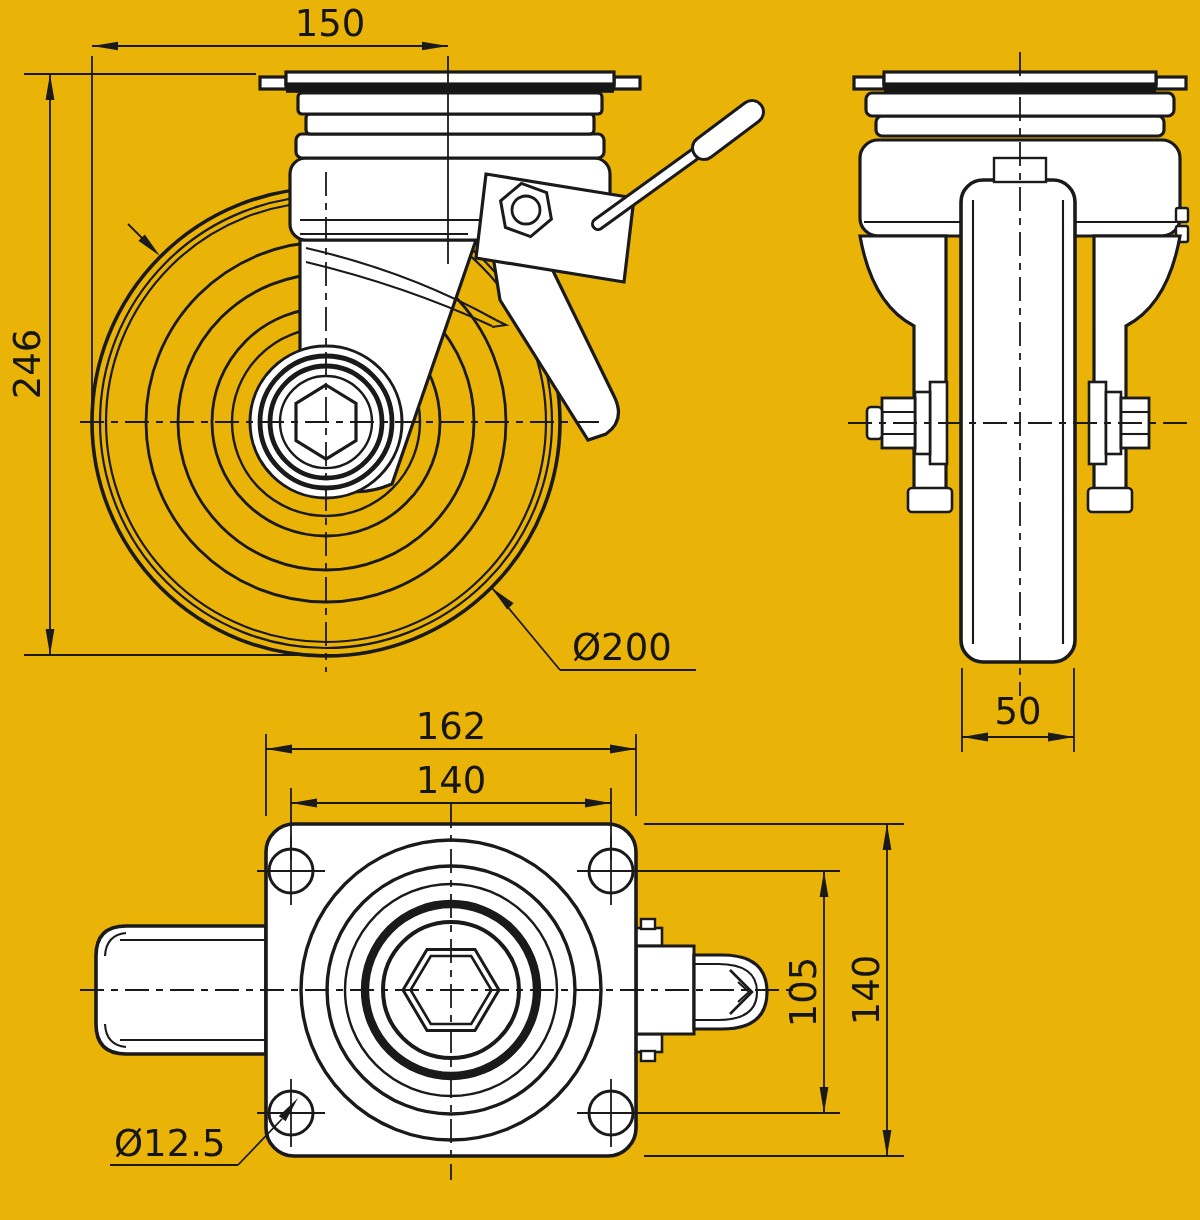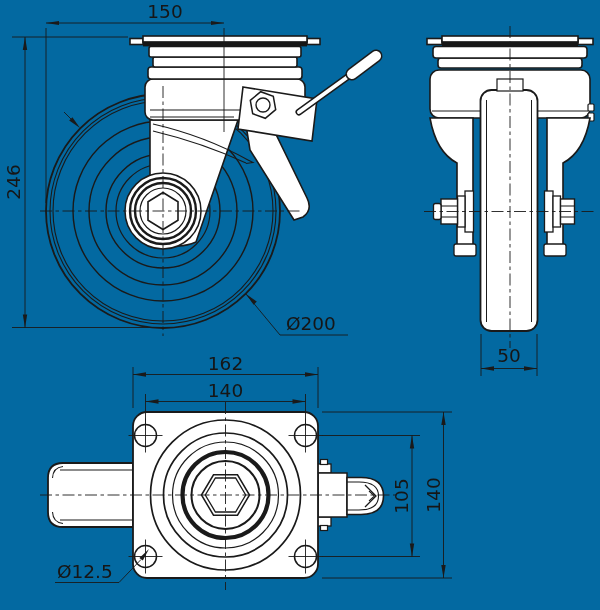--- a/index.html
+++ b/index.html
@@ -1,16 +1,16 @@
 <!DOCTYPE html>
 <html><head>
 <meta charset="utf-8">
 <style>
   html,body{margin:0;padding:0;background:#fff;}
-  .canvas{position:relative;width:600px;height:610px;background:#0369a1;overflow:hidden;}
+  .canvas{position:relative;width:600px;height:610px;background:#eab308;overflow:hidden;}
   svg{display:block;}
   svg text{font-family:"DejaVu Sans","Liberation Sans",sans-serif;font-size:18.5px;fill:#161616;}
   .ol{stroke:#1a1a1a;fill:none;stroke-width:1.6;}
   .olf{stroke:#1a1a1a;fill:#ffffff;stroke-width:1.6;}
   .thin{stroke:#1a1a1a;fill:none;stroke-width:1.05;}
   .dim{stroke:#1a1a1a;fill:none;stroke-width:0.9;}
   .cl{stroke:#1a1a1a;fill:none;stroke-width:0.9;stroke-dasharray:12 3.5 3.5 3.5;}
   .arr{fill:#1a1a1a;stroke:none;}
   .blk{fill:#161616;stroke:none;}
 </style>

